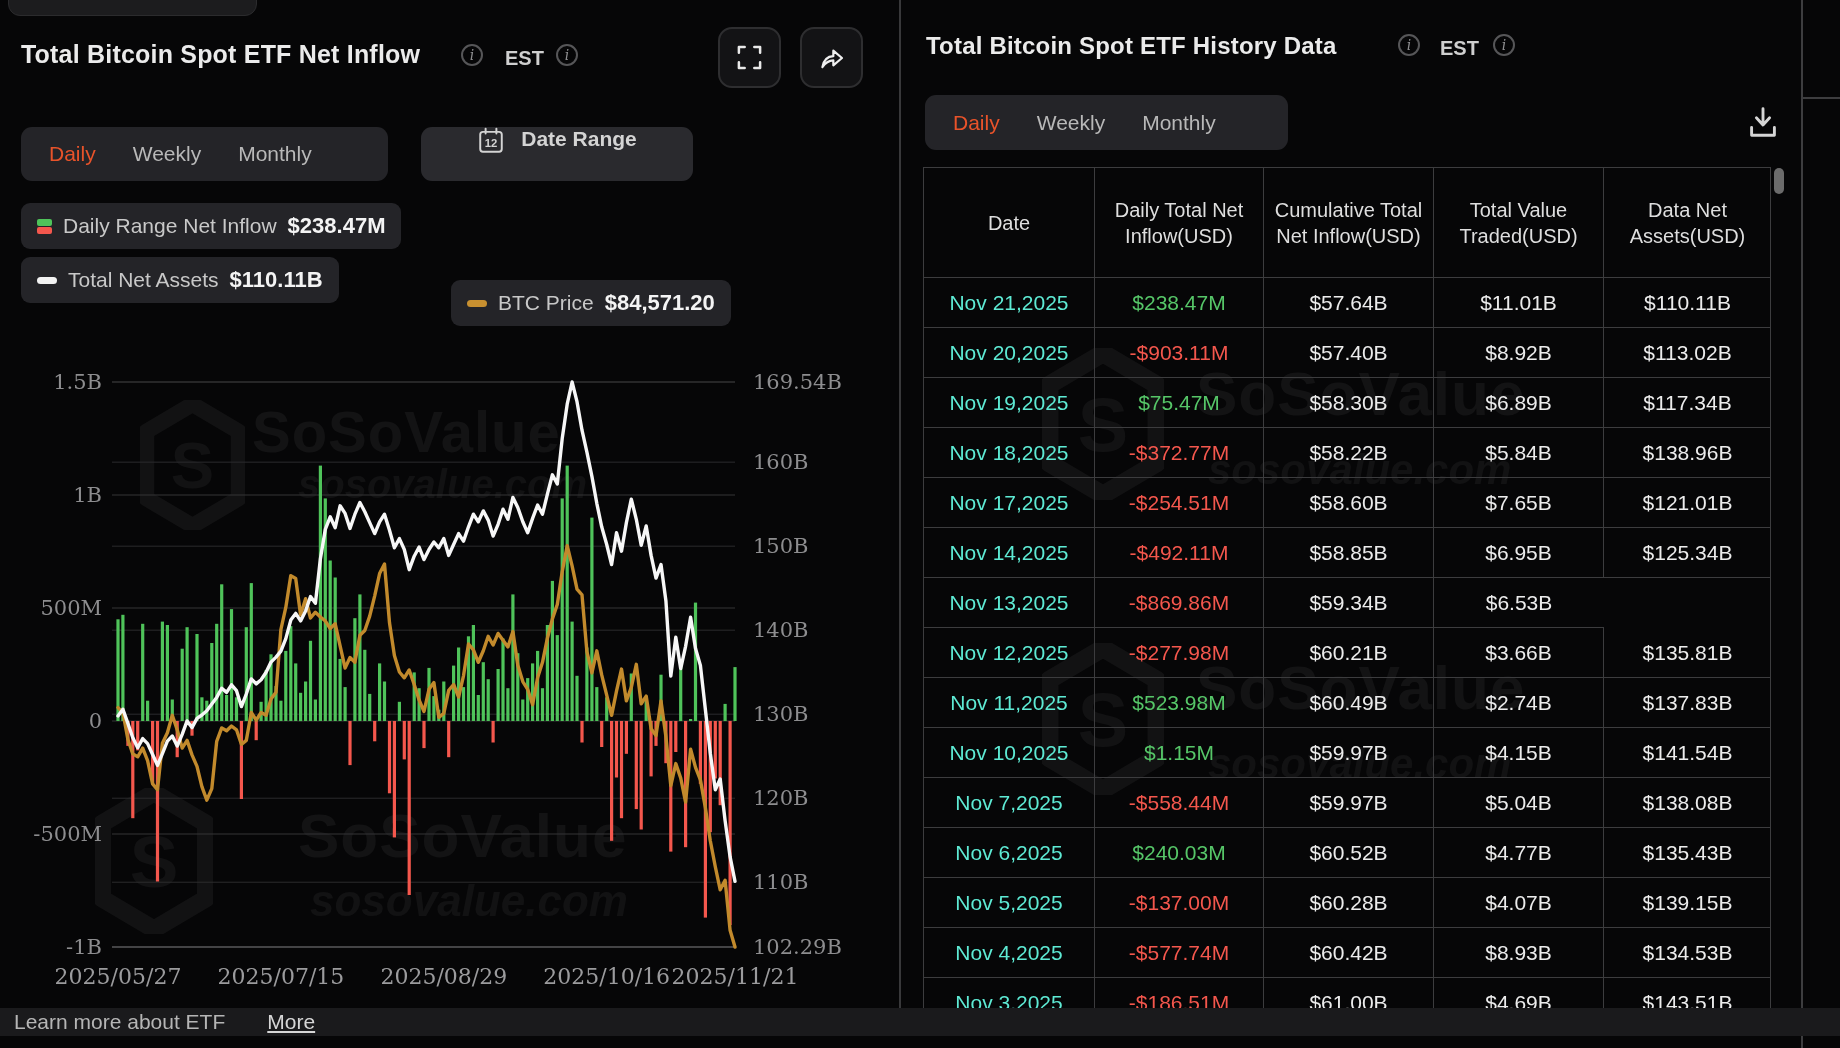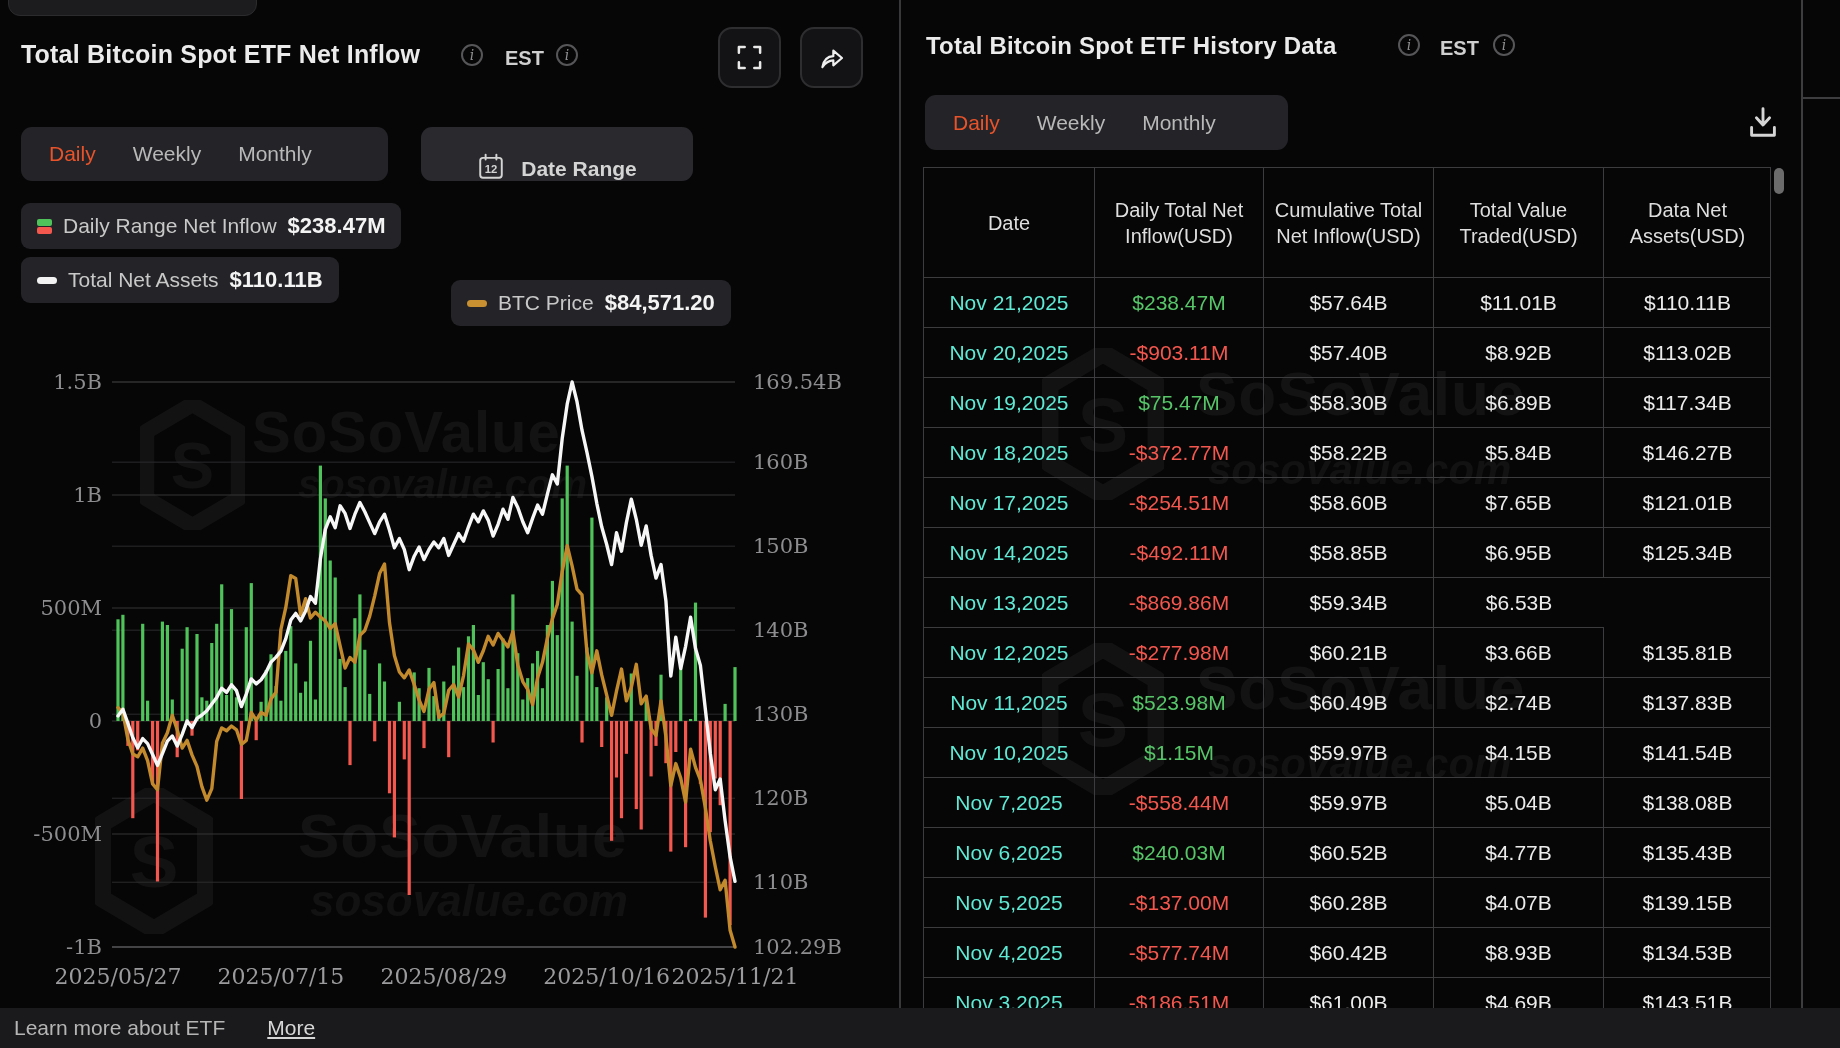--- a/index.html
+++ b/index.html
@@ -17,21 +17,21 @@
   .title-sm{font-size:24px;}
   .est{font-size:20px;font-weight:600;color:#cfcfcf;}
   .info-ic{width:22px;height:22px;border-radius:50%;border:2px solid #565658;
     display:flex;align-items:center;justify-content:center;
     color:#8f8f91;font-size:14px;font-family:"DejaVu Serif",serif;font-style:italic;box-sizing:border-box;}
   .sq-btn{width:63px;height:61px;border-radius:14px;background:#131315;border:2px solid #2e2e30;
     display:flex;align-items:center;justify-content:center;box-sizing:border-box;}
   .tabs{background:#242428;border-radius:11px;display:flex;align-items:center;gap:37px;padding:0 28px;box-sizing:border-box;}
   .tab{font-size:21px;color:#b8b8b8;white-space:nowrap;cursor:pointer;}
   .tab.active{color:#e8532a;}
-  .btn-pill{background:#2a2a2e;border-radius:11px;display:flex;align-items:flex-end;justify-content:center;gap:16px;box-sizing:border-box;}
+  .btn-pill{background:#2a2a2e;border-radius:11px;display:flex;align-items:flex-start;justify-content:center;gap:16px;box-sizing:border-box;}
   .btn-pill span{font-size:21px;font-weight:700;color:#d4d4d4;}
   .legend-pill{background:#242428;border-radius:9px;display:inline-flex;align-items:center;gap:11px;padding:0 16px;height:46px;box-sizing:border-box;}
   .legend-label{font-size:21px;color:#c8c8c8;white-space:nowrap;}
   .legend-value{font-size:22px;font-weight:700;color:#f4f4f4;white-space:nowrap;}
   .swatch-stack{width:15px;height:15px;display:flex;flex-direction:column;gap:1px;}
   .swatch-stack i{display:block;height:7px;border-radius:2px;}
   .dash{width:20px;height:7px;border-radius:4px;}
   
   .htable{left:923px;top:167px;width:848px;height:841px;overflow:hidden;
     border-left:1px solid #3c3c3e;border-right:1px solid #3c3c3e;border-top:1px solid #3c3c3e;box-sizing:border-box;z-index:2;}
@@ -44,21 +44,21 @@
   .t-body .t-cell{height:50px;}
   .c-date{color:#5eead4;}
   .c-pos{color:#56c668;}
   .c-neg{color:#f4574d;}
   
   .wm{pointer-events:none;z-index:0;}
   .wm-brand{font-weight:800;color:rgba(255,255,255,0.055);letter-spacing:1px;white-space:nowrap;}
   .wm-domain{font-style:italic;color:rgba(255,255,255,0.05);font-weight:600;white-space:nowrap;}
   
   .vline{background:#38383a;}
-  .bottom-bar{left:0;top:1008px;width:1840px;height:40px;background:#1a1a1c;display:flex;align-items:center;z-index:5;}
+  .bottom-bar{left:0;top:1008px;width:1840px;height:28px;background:#1a1a1c;display:flex;align-items:center;z-index:5;}
   .bottom-bar .txt{font-size:21px;color:#b5b5b5;margin-left:14px;}
   .bottom-bar .lnk{font-size:21px;color:#d6d6d6;margin-left:42px;text-decoration:underline;cursor:pointer;}
   .scroll-thumb{left:1774px;top:168px;width:10px;height:26px;border-radius:5px;background:#6b6b6b;z-index:6;}
   svg text{font-family:"DejaVu Serif",serif;}
 </style>
 </head>
 <body>
 
 <div class="abs top-tab"></div>
 
@@ -369,21 +369,21 @@
         <div class="t-cell c-pos">$75.47M</div>
         <div class="t-cell">$58.30B</div>
         <div class="t-cell">$6.89B</div>
         <div class="t-cell">$117.34B</div>
       </div>
       <div class="t-row">
         <div class="t-cell c-date">Nov 18,2025</div>
         <div class="t-cell c-neg">-$372.77M</div>
         <div class="t-cell">$58.22B</div>
         <div class="t-cell">$5.84B</div>
-        <div class="t-cell">$146.27B</div>
+        <div class="t-cell">$138.96B</div>
       </div>
       <div class="t-row">
         <div class="t-cell c-date">Nov 17,2025</div>
         <div class="t-cell c-neg">-$254.51M</div>
         <div class="t-cell">$58.60B</div>
         <div class="t-cell">$7.65B</div>
         <div class="t-cell">$121.01B</div>
       </div>
       <div class="t-row">
         <div class="t-cell c-date">Nov 14,2025</div>

